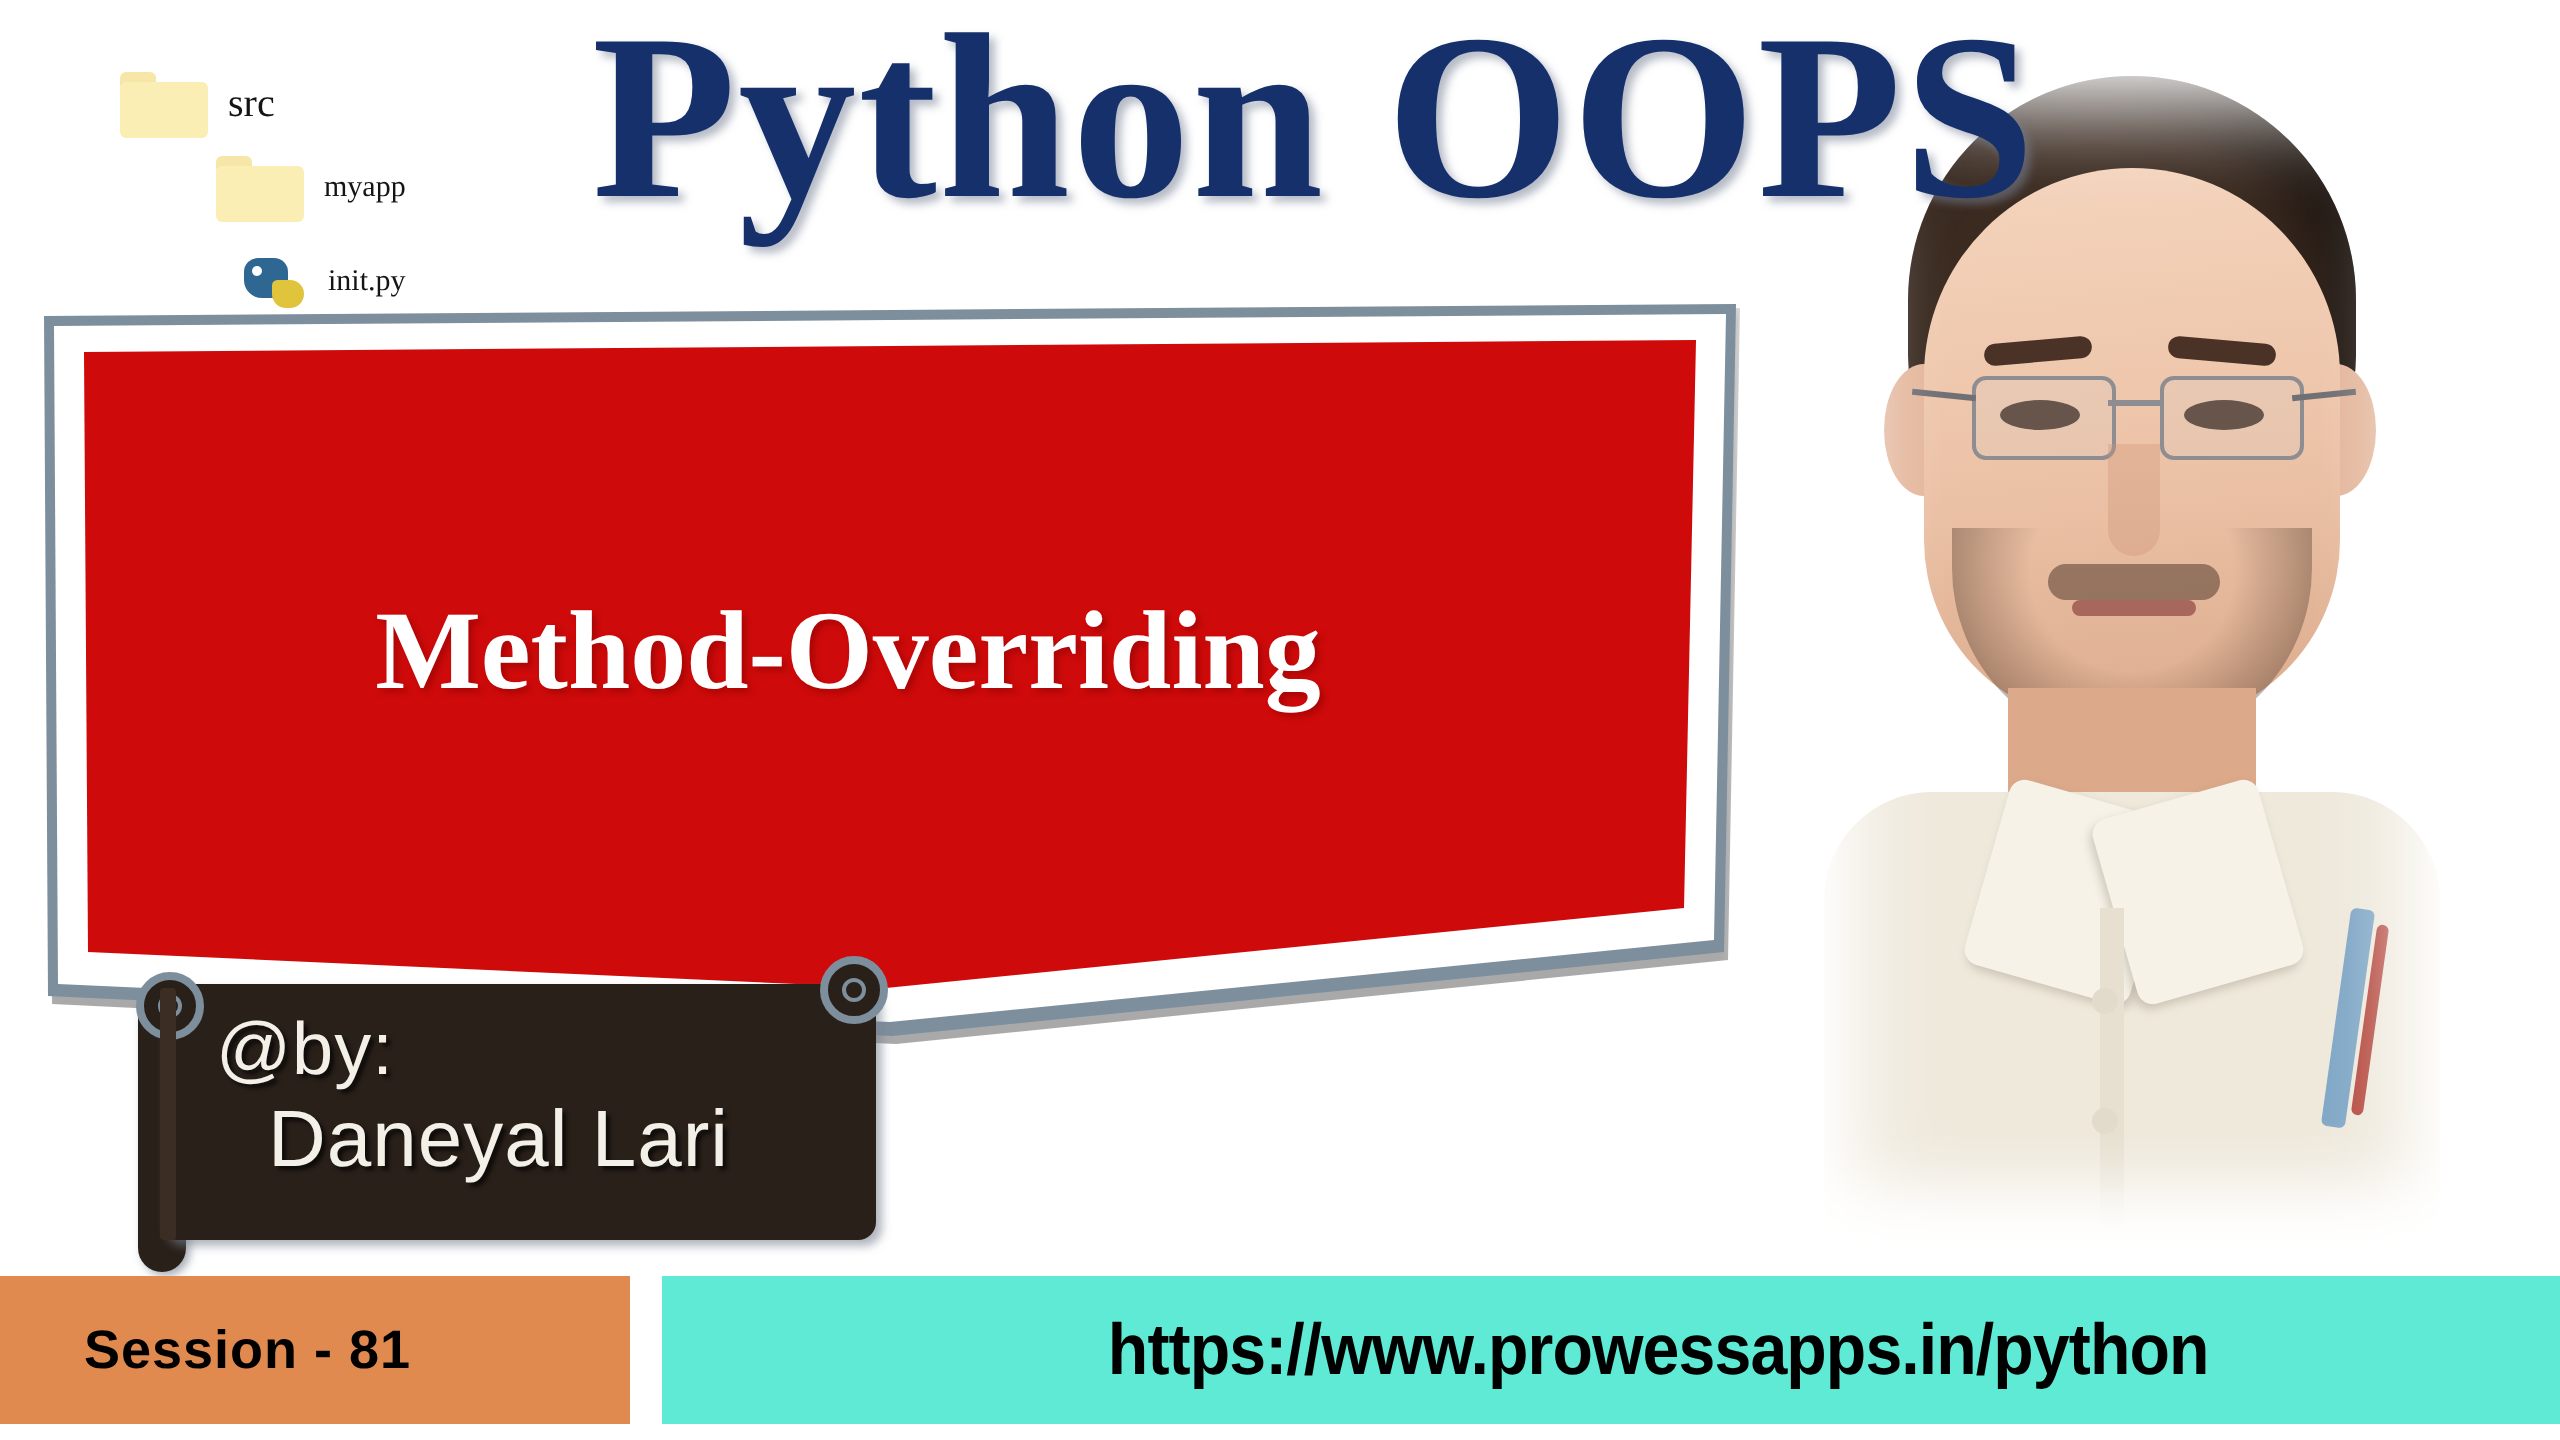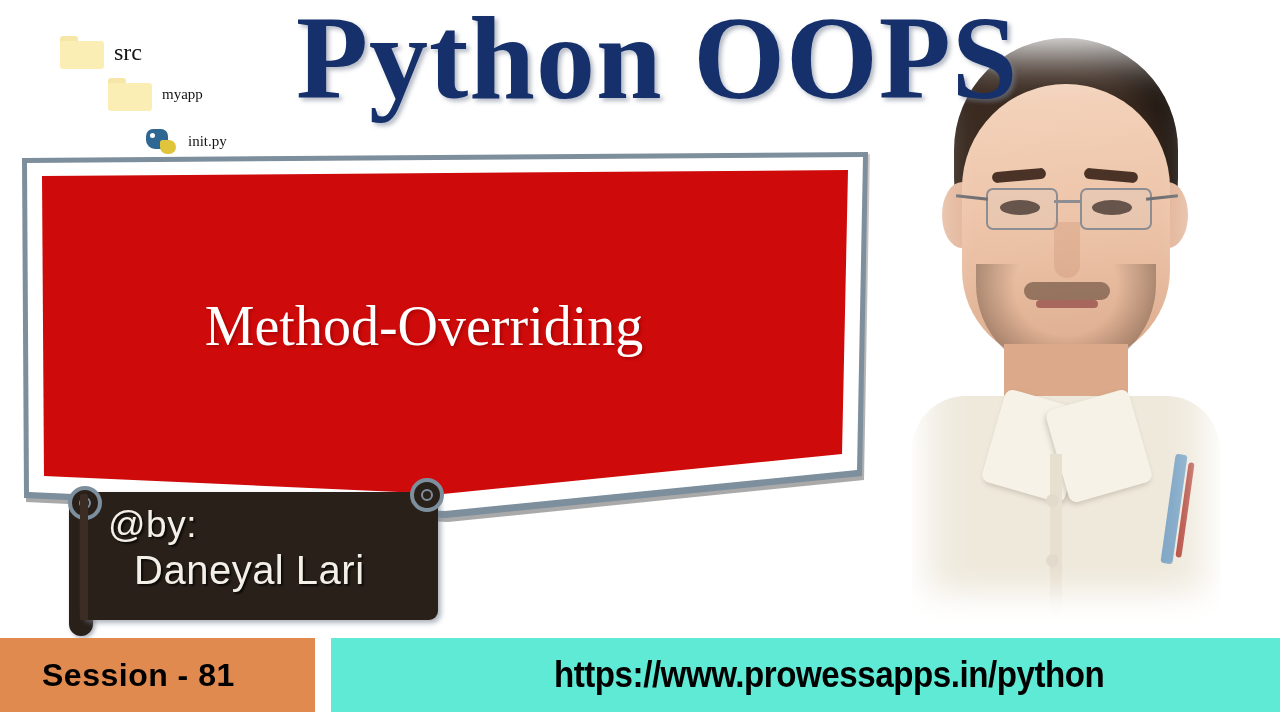--- a/index.html
+++ b/index.html
@@ -9,25 +9,25 @@
     font-family:"Liberation Sans", sans-serif;
     position:relative;
   }
   #stage{position:absolute;left:0;top:0;width:1280px;height:720px;overflow:hidden;background:#fff;}
 
   
   .filetree{position:absolute;left:0;top:0;width:520px;height:190px;z-index:1;}
   .ft-row{position:absolute;display:flex;align-items:center;gap:10px;}
   .ft-r1{left:60px;top:36px;}
   .ft-r2{left:108px;top:78px;}
-  .ft-r3{left:144px;top:126px;justify-content:space-between;}
+  .ft-r3{left:120px;top:126px;justify-content:space-between;}
   .folder-icon{width:44px;height:33px;position:relative;display:block;}
   .folder-icon .tab{position:absolute;left:0;top:0;width:18px;height:7px;background:#f6e7a8;border-radius:3px 3px 0 0;}
   .folder-icon .body{position:absolute;left:0;top:5px;width:44px;height:28px;background:#fbeeb4;border-radius:3px;}
-  .ft-label{font-family:"Liberation Serif", serif;font-size:24px;color:#151515;white-space:nowrap;}
+  .ft-label{font-family:"Liberation Serif", serif;font-size:20px;color:#151515;white-space:nowrap;}
   .ft-label.small{font-size:15px;}
   .pyicon{width:34px;height:30px;position:relative;display:block;}
   .pyicon .pb{position:absolute;left:2px;top:3px;width:22px;height:20px;background:#2f6793;border-radius:7px 7px 3px 9px;}
   .pyicon .pb2{position:absolute;left:16px;top:14px;width:16px;height:14px;background:#e0c43c;border-radius:3px 8px 8px 8px;}
   .pyicon .eye{position:absolute;left:6px;top:7px;width:5px;height:5px;background:#fff;border-radius:50%;}
   .ft-clip{position:absolute;left:0;top:0;width:520px;height:160px;overflow:hidden;}
 
   
   .main-title{
     position:absolute;left:296px;top:-6px;z-index:6;
@@ -88,21 +88,21 @@
     clip-path:polygon(9px 13px, 845px 7px, 839px 320px, 427px 361px, 11px 342px);}
   .banner-red{background:#cf0a0a;
     clip-path:polygon(24px 26px, 830px 20px, 824px 304px, 425px 344px, 26px 326px);}
   .banner-title{
     position:absolute;left:0;top:46px;width:852px;text-align:center;
     font-family:"Liberation Serif", serif;font-weight:bold;font-size:82px;line-height:1;
     color:#ffffff;text-shadow:2px 2px 3px rgba(120,0,0,.45);z-index:3;
   }
   .banner-sub{
     position:absolute;left:0;top:148px;width:812px;text-align:center;
-    font-family:"Liberation Serif", serif;font-weight:normal;font-size:56px;line-height:1;
+    font-family:"Liberation Serif", serif;font-weight:bold;font-size:56px;line-height:1;
     color:#ffffff;text-shadow:2px 2px 3px rgba(120,0,0,.45);z-index:3;
   }
 
   
   .scroll{position:absolute;left:62px;top:482px;width:378px;height:140px;z-index:12;}
   .scroll-tail{position:absolute;left:7px;top:14px;width:24px;height:140px;background:#2a201a;border-radius:12px;
                box-shadow:2px 2px 4px rgba(120,130,145,.65);}
   .scroll-body{position:absolute;left:18px;top:10px;width:358px;height:128px;background:#2a201a;
                border-radius:9px;box-shadow:3px 3px 5px rgba(120,130,145,.6);}
   .curl{position:absolute;width:26px;height:26px;border:4px solid #7d8e9d;border-radius:50%;background:#2a201a;z-index:4;}
@@ -114,21 +114,21 @@
            text-shadow:2px 2px 2px rgba(0,0,0,.7);letter-spacing:.5px;}
   .name-line{position:absolute;left:72px;top:66px;font-size:40px;color:#f3f0e8;z-index:6;
            text-shadow:2px 2px 2px rgba(0,0,0,.7);letter-spacing:.5px;}
 
   
   .footer-session{
     position:absolute;left:0;top:638px;width:315px;height:74px;background:#e08a4f;z-index:14;
     display:flex;align-items:center;
   }
   .footer-session span{
-    margin-left:42px;font-size:32px;font-weight:bold;color:#000;letter-spacing:.5px;
+    margin-left:42px;font-size:27px;font-weight:bold;color:#000;letter-spacing:.5px;
   }
   .footer-url{
     position:absolute;left:331px;top:638px;width:949px;height:74px;background:#5eead4;z-index:14;
     display:flex;align-items:center;justify-content:center;padding-left:24px;
   }
   .footer-url span{
     font-size:36px;font-weight:bold;color:#000;letter-spacing:-.5px;
     transform:scaleX(.92);
   }
 </style>

